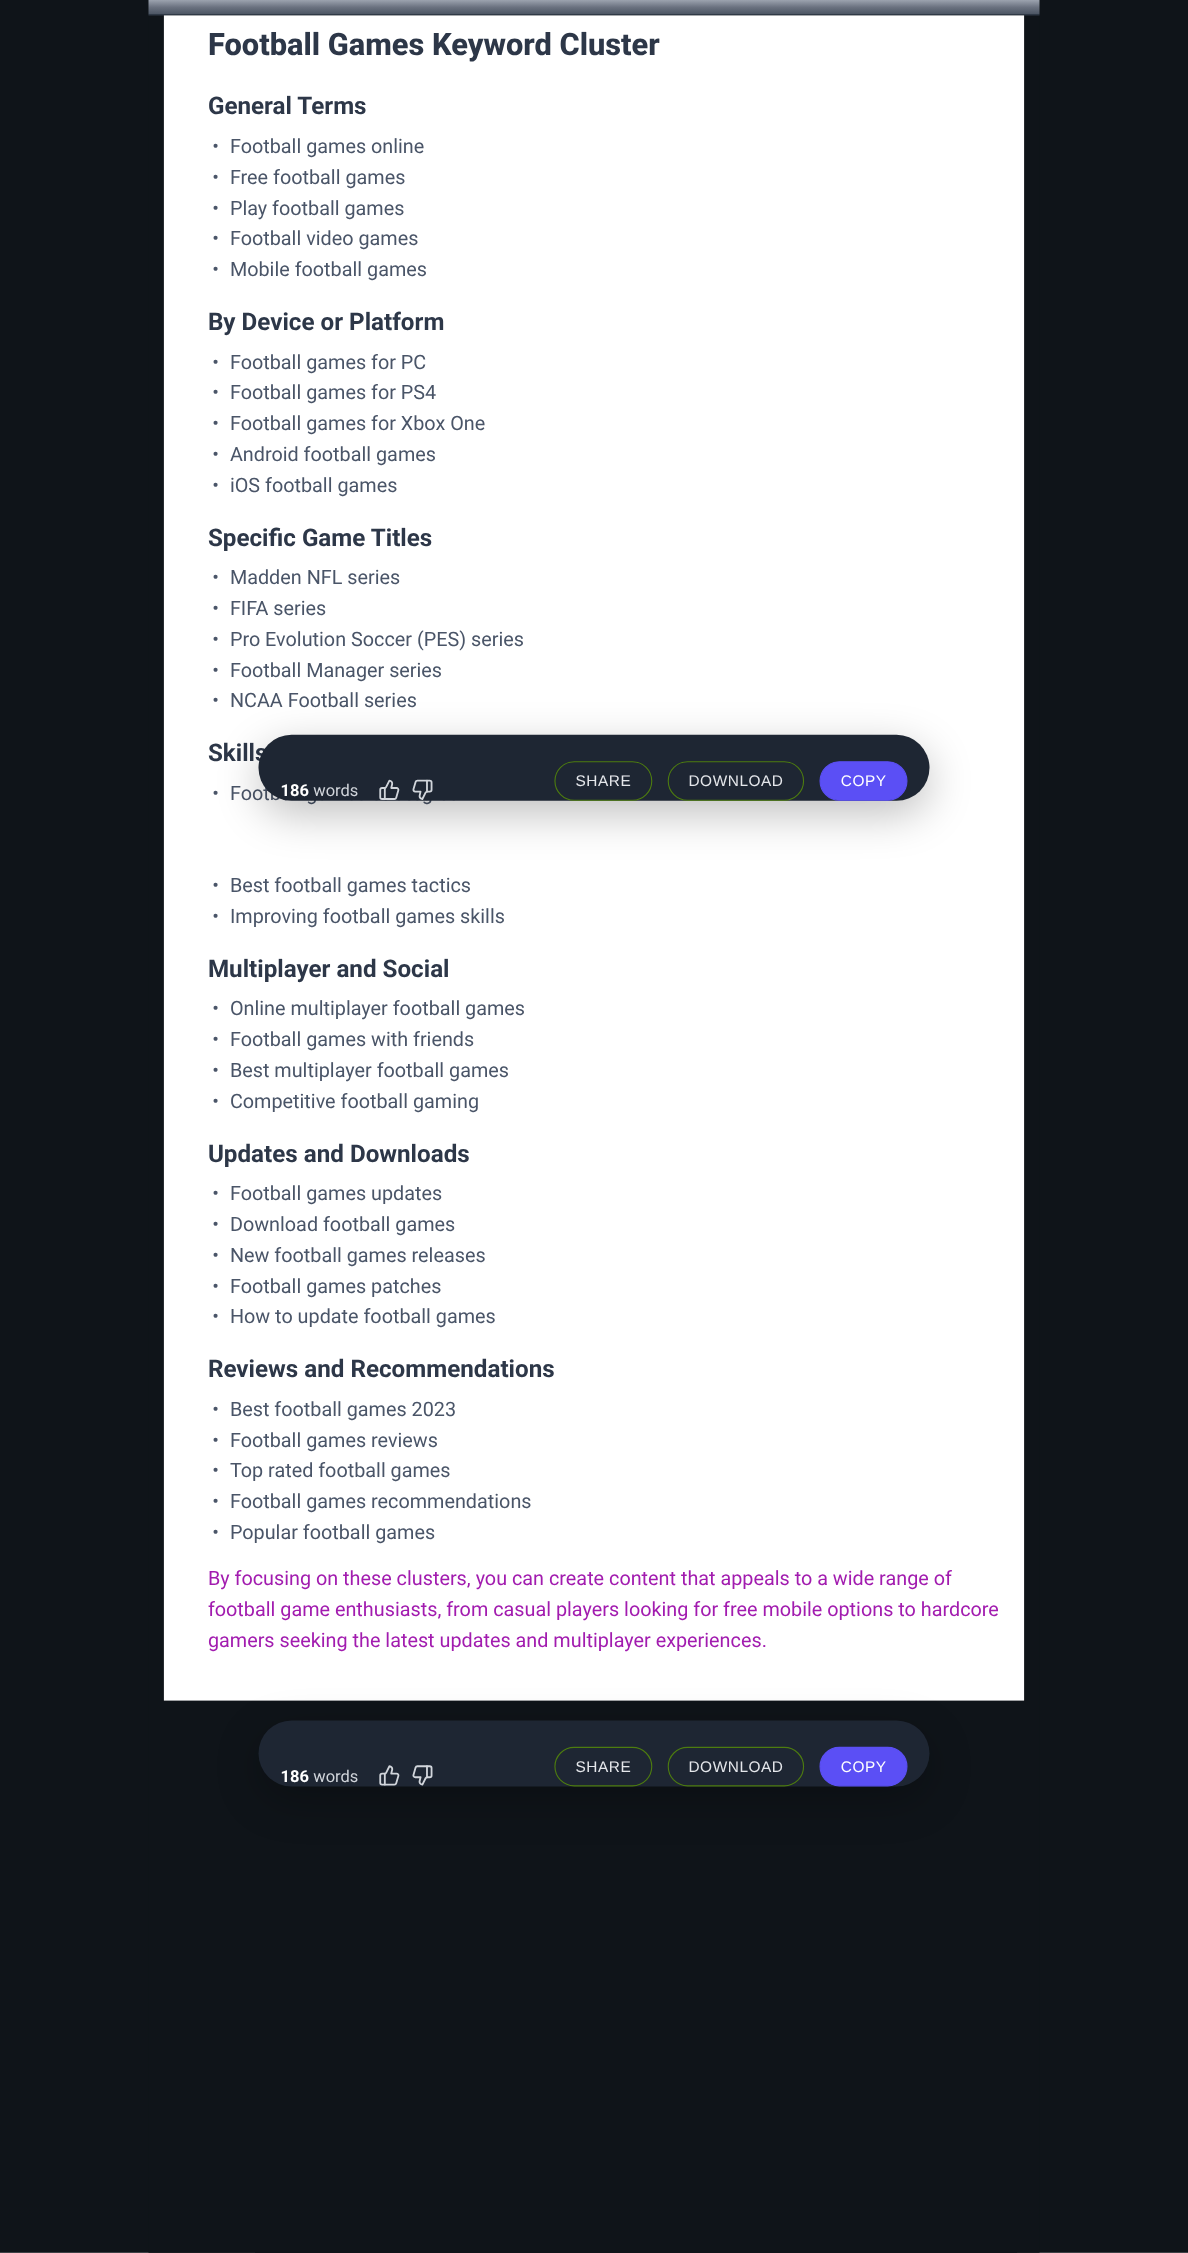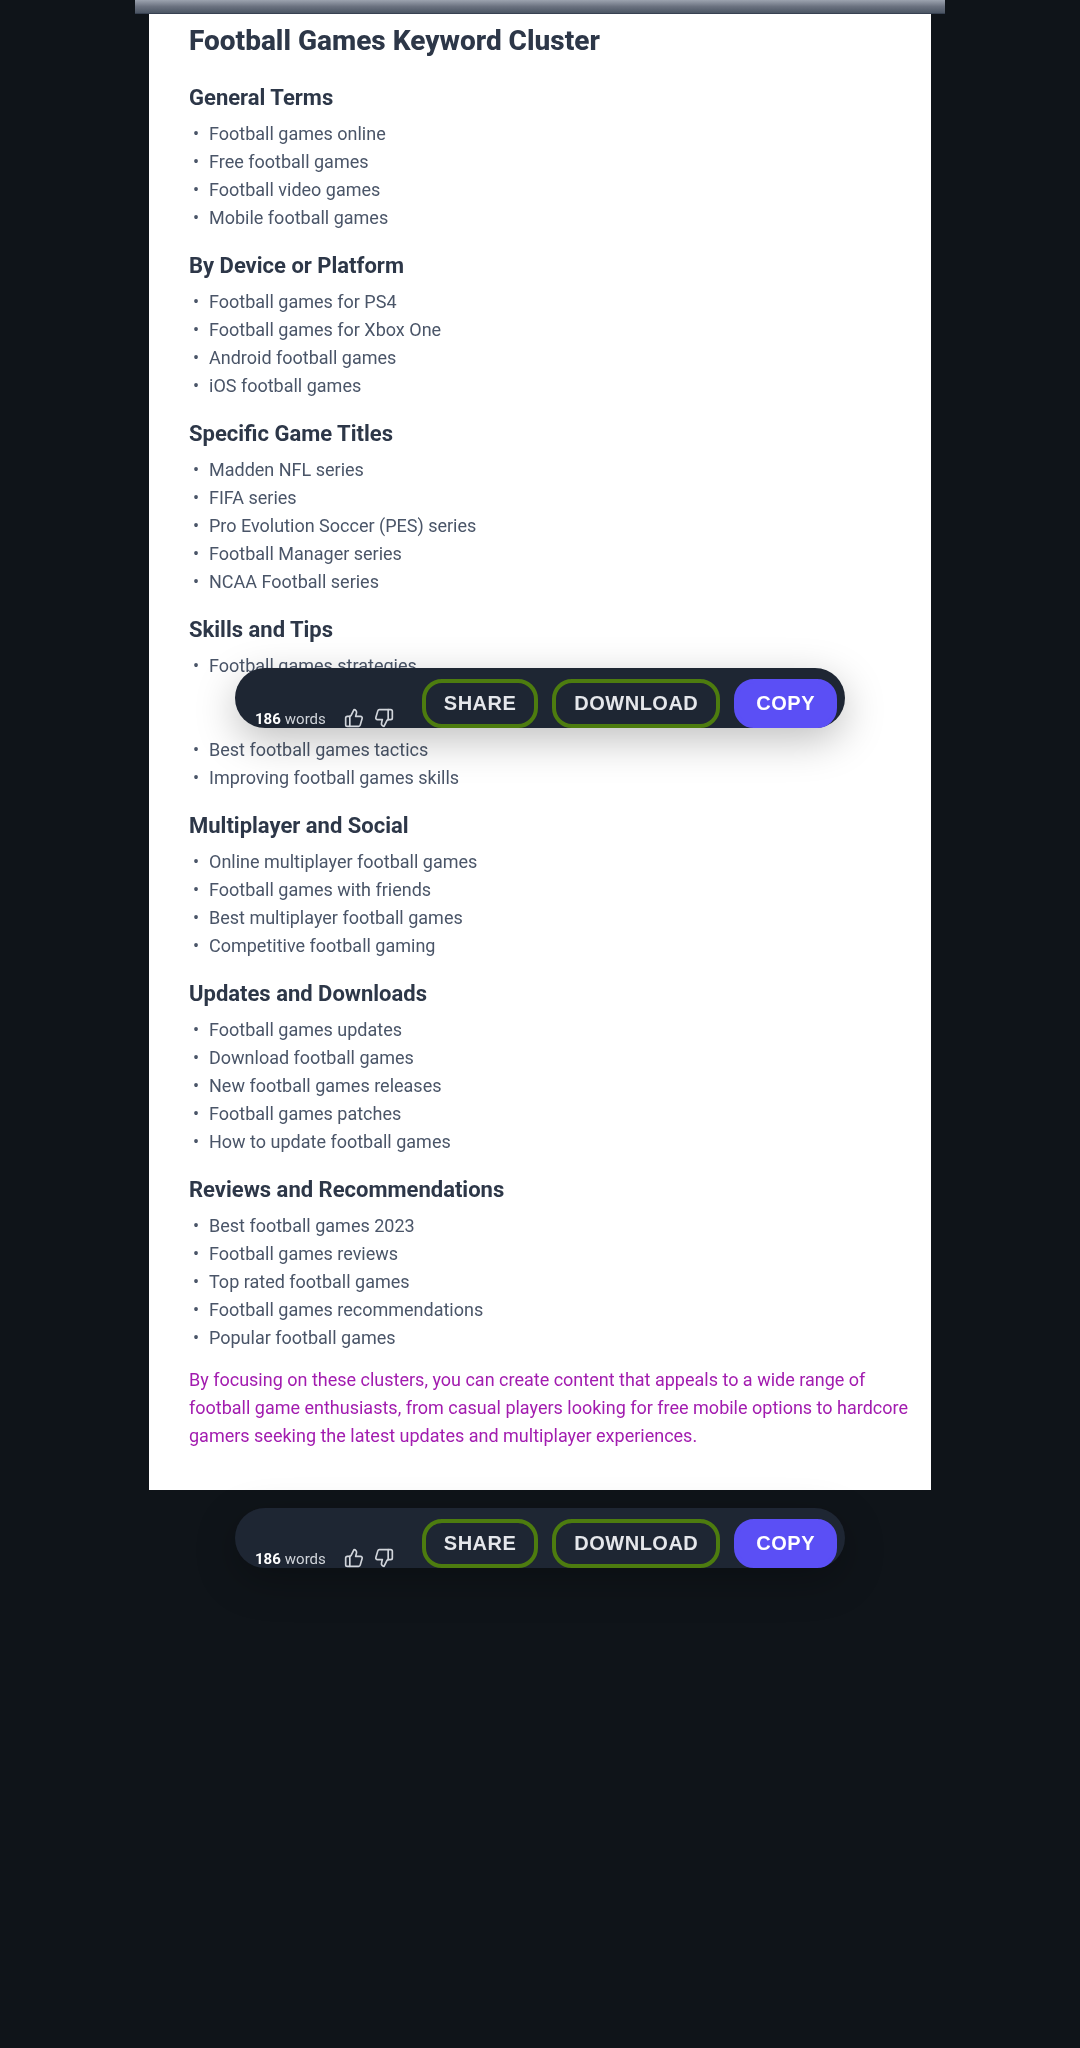--- a/index.html
+++ b/index.html
@@ -108,25 +108,25 @@
       cursor: pointer;
       display: flex;
       align-items: center;
     }
     .spacer {
       flex: 1;
     }
     .pill-btn {
       border-radius: 20px;
       padding: 9px 18px;
-      font-size: 20px;
-      font-weight: 700;
+      font-size: 14px;
+      font-weight: 400;
       letter-spacing: 0.5px;
       cursor: pointer;
-      border: 4px solid #4d7c0f;
+      border: 1px solid #4d7c0f;
       background: transparent;
       color: #e5e7eb;
     }
     .pill-btn.primary {
       background: #5b4ff5;
       border-color: #5b4ff5;
       color: #ffffff;
     }
     .content-wrapper {
       position: relative;
@@ -139,25 +139,27 @@
 <div class="outer-frame">
   <div class="top-bar"></div>
   <div class="content-wrapper">
     <div class="content-card">
       <h1>Football Games Keyword Cluster</h1>
       <div id="sections">
           <h2>General Terms</h2>
           <ul>
             <li>Football games online</li>
             <li>Free football games</li>
+            <li>Play football games</li>
             <li>Football video games</li>
             <li>Mobile football games</li>
           </ul>
           <h2>By Device or Platform</h2>
           <ul>
+            <li>Football games for PC</li>
             <li>Football games for PS4</li>
             <li>Football games for Xbox One</li>
             <li>Android football games</li>
             <li>iOS football games</li>
           </ul>
           <h2>Specific Game Titles</h2>
           <ul>
             <li>Madden NFL series</li>
             <li>FIFA series</li>
             <li>Pro Evolution Soccer (PES) series</li>

